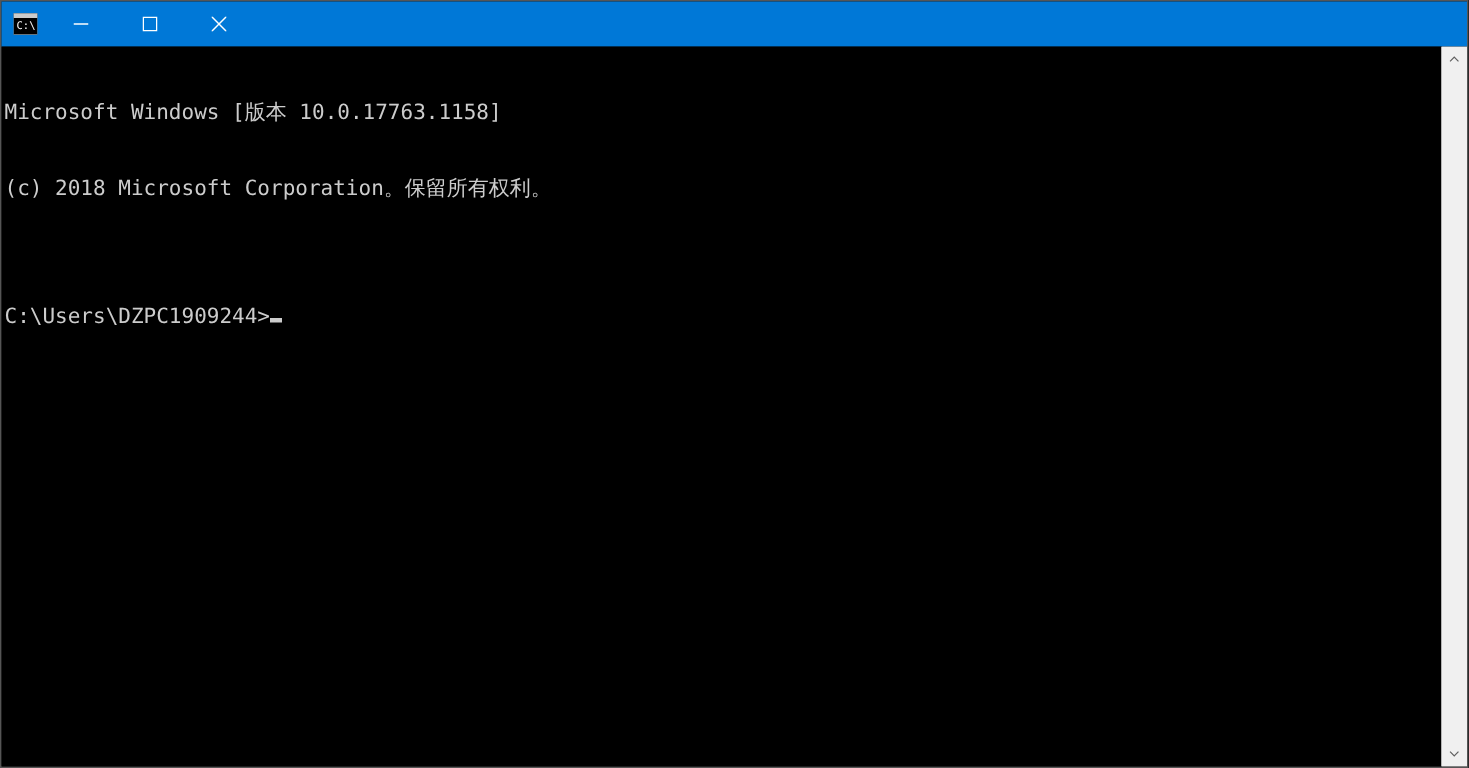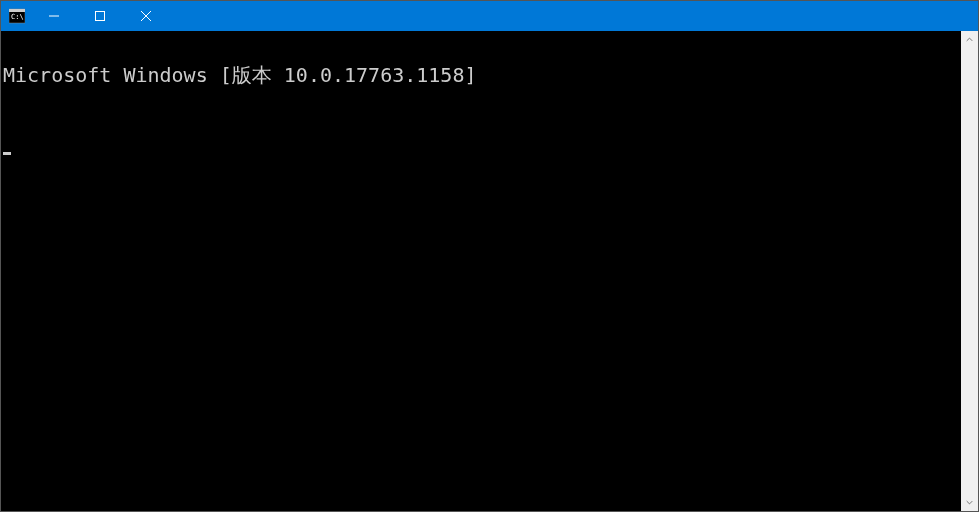--- a/index.html
+++ b/index.html
@@ -67,21 +67,21 @@
     .content-wrap {
       flex: 1;
       display: flex;
       overflow: hidden;
     }
     .terminal {
       flex: 1;
       background: #000;
       color: #ccc;
       font-family: "NSimSun", "SimSun", Consolas, monospace;
-      font-size: 20px;
+      font-size: 14px;
       line-height: 17px;
       padding: 2px 0 0 2px;
       white-space: pre;
       overflow: hidden;
     }
     .terminal-line {
       display: block;
     }
     .prompt-line {
       display: flex;
@@ -147,22 +147,23 @@
         <svg viewBox="0 0 10 10">
           <line x1="0" y1="0" x2="10" y2="10" stroke="#fff" stroke-width="1"></line>
           <line x1="10" y1="0" x2="0" y2="10" stroke="#fff" stroke-width="1"></line>
         </svg>
       </div>
     </div>
   </div>
   <div class="content-wrap">
     <div class="terminal">
       <span class="terminal-line">Microsoft Windows [版本 10.0.17763.1158]</span>
+      <span class="terminal-line">(c) 2018 Microsoft Corporation。保留所有权利。</span>
       <span class="terminal-line"></span>
-      <span class="prompt-line"><span class="cursor"></span></span>
+      <span class="prompt-line"><span>C:\Users\DZPC1909244&gt;</span><span class="cursor"></span></span>
     </div>
     <div class="scrollbar">
       <div class="scroll-arrow">
         <svg viewBox="0 0 10 10">
             <path d="M1 7 L5 3 L9 7" fill="none" stroke="#606060" stroke-width="1.2"></path>
           </svg>
       </div>
       <div class="scroll-track"></div>
       <div class="scroll-arrow">
         <svg viewBox="0 0 10 10">

